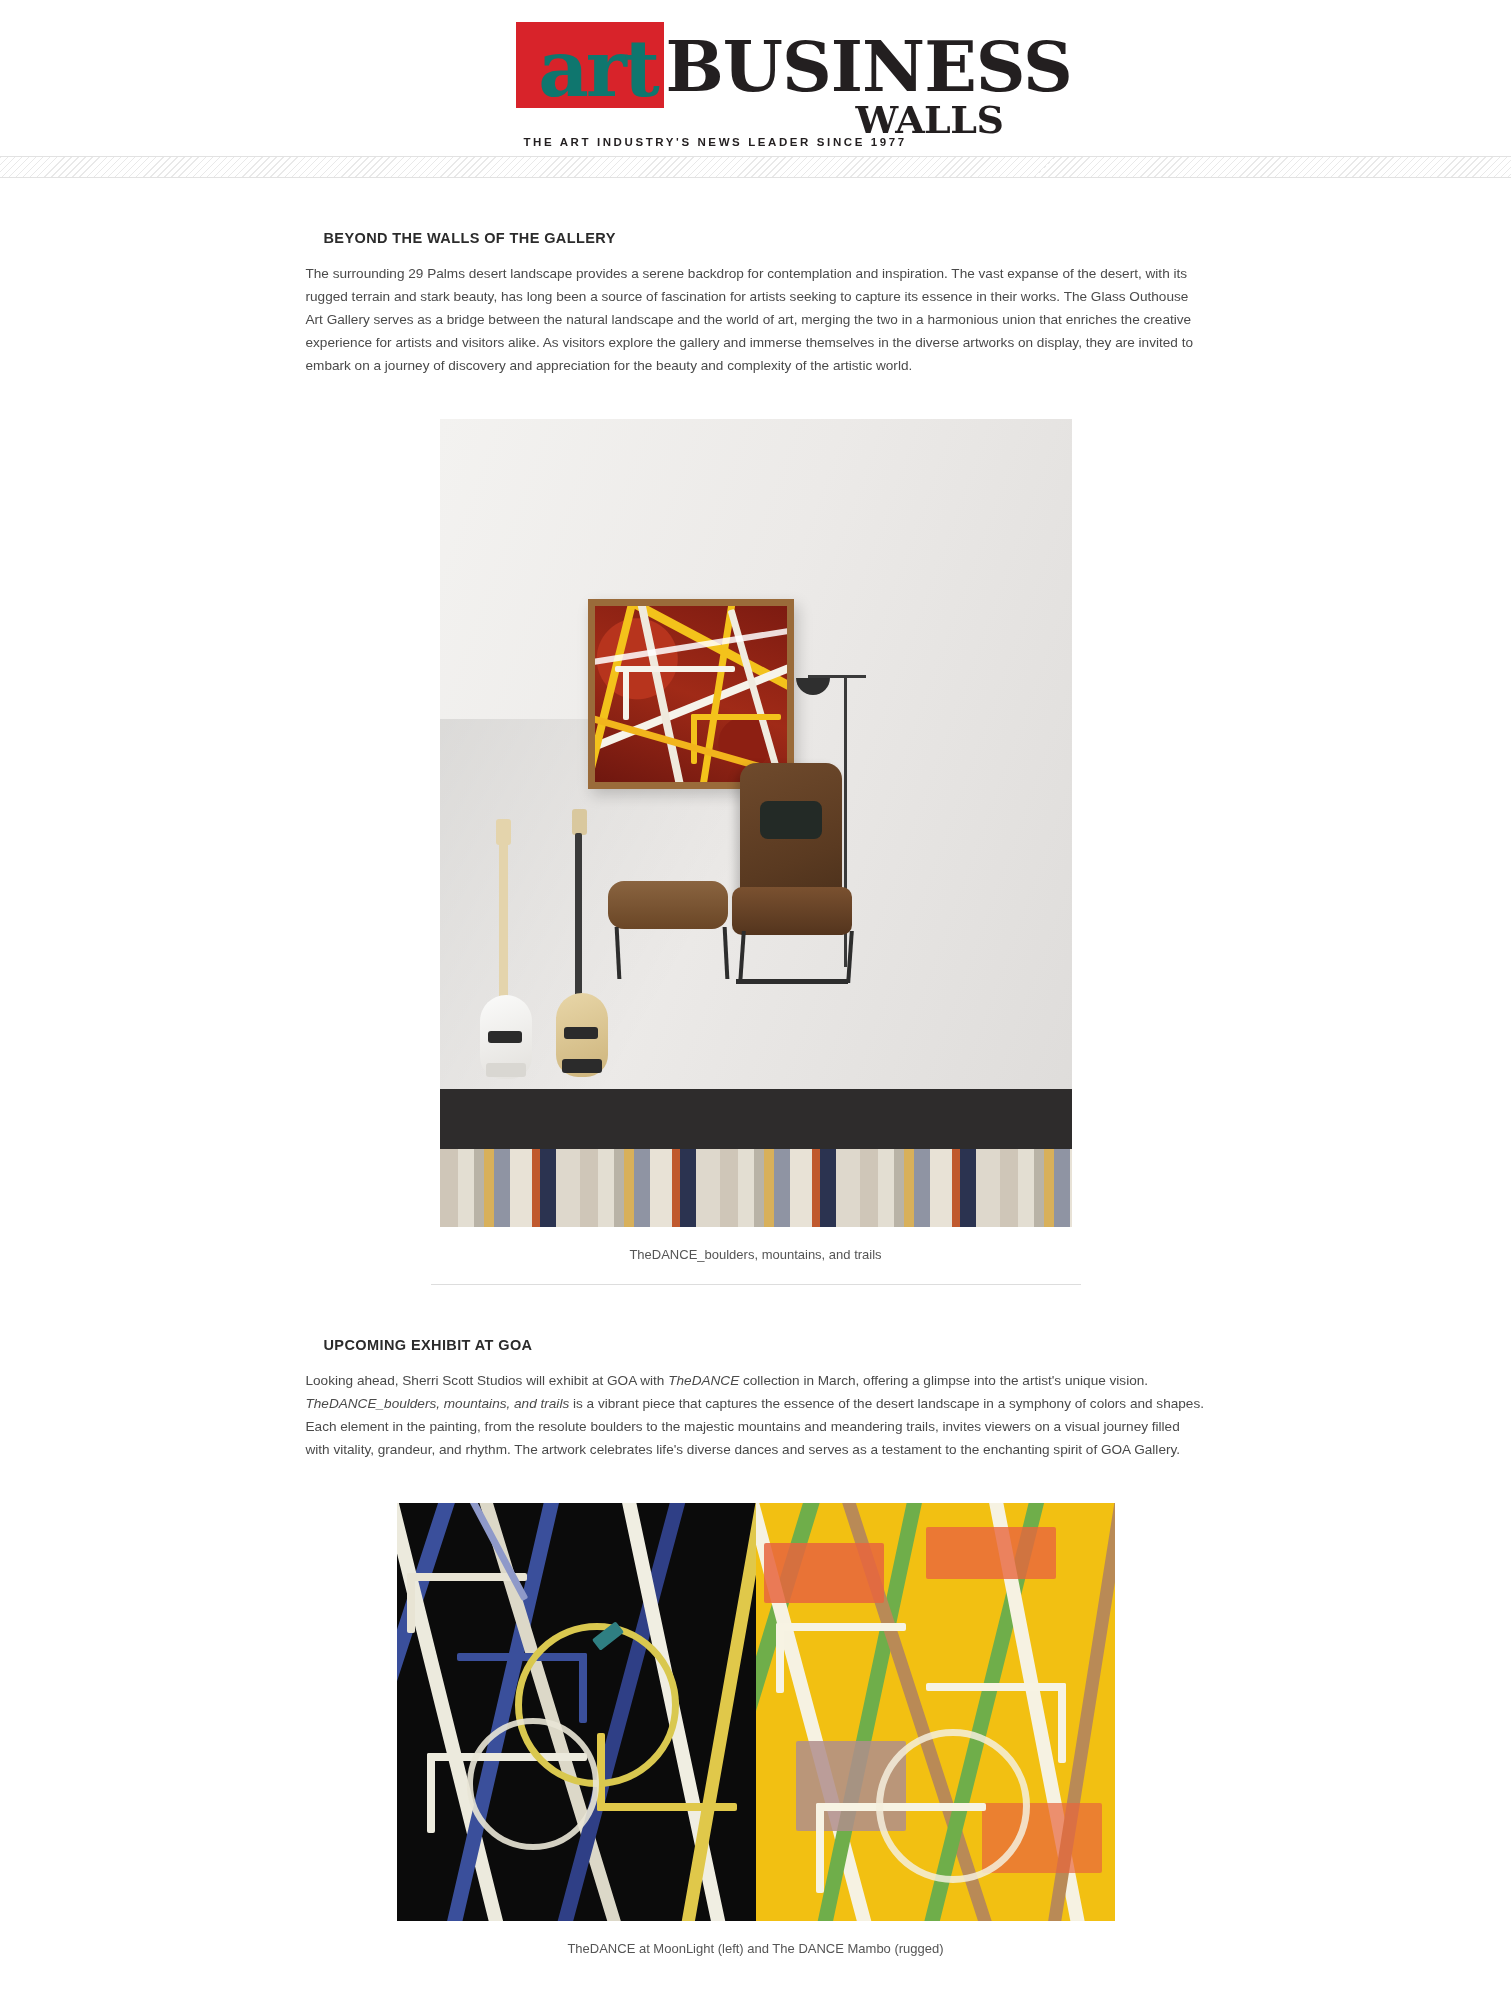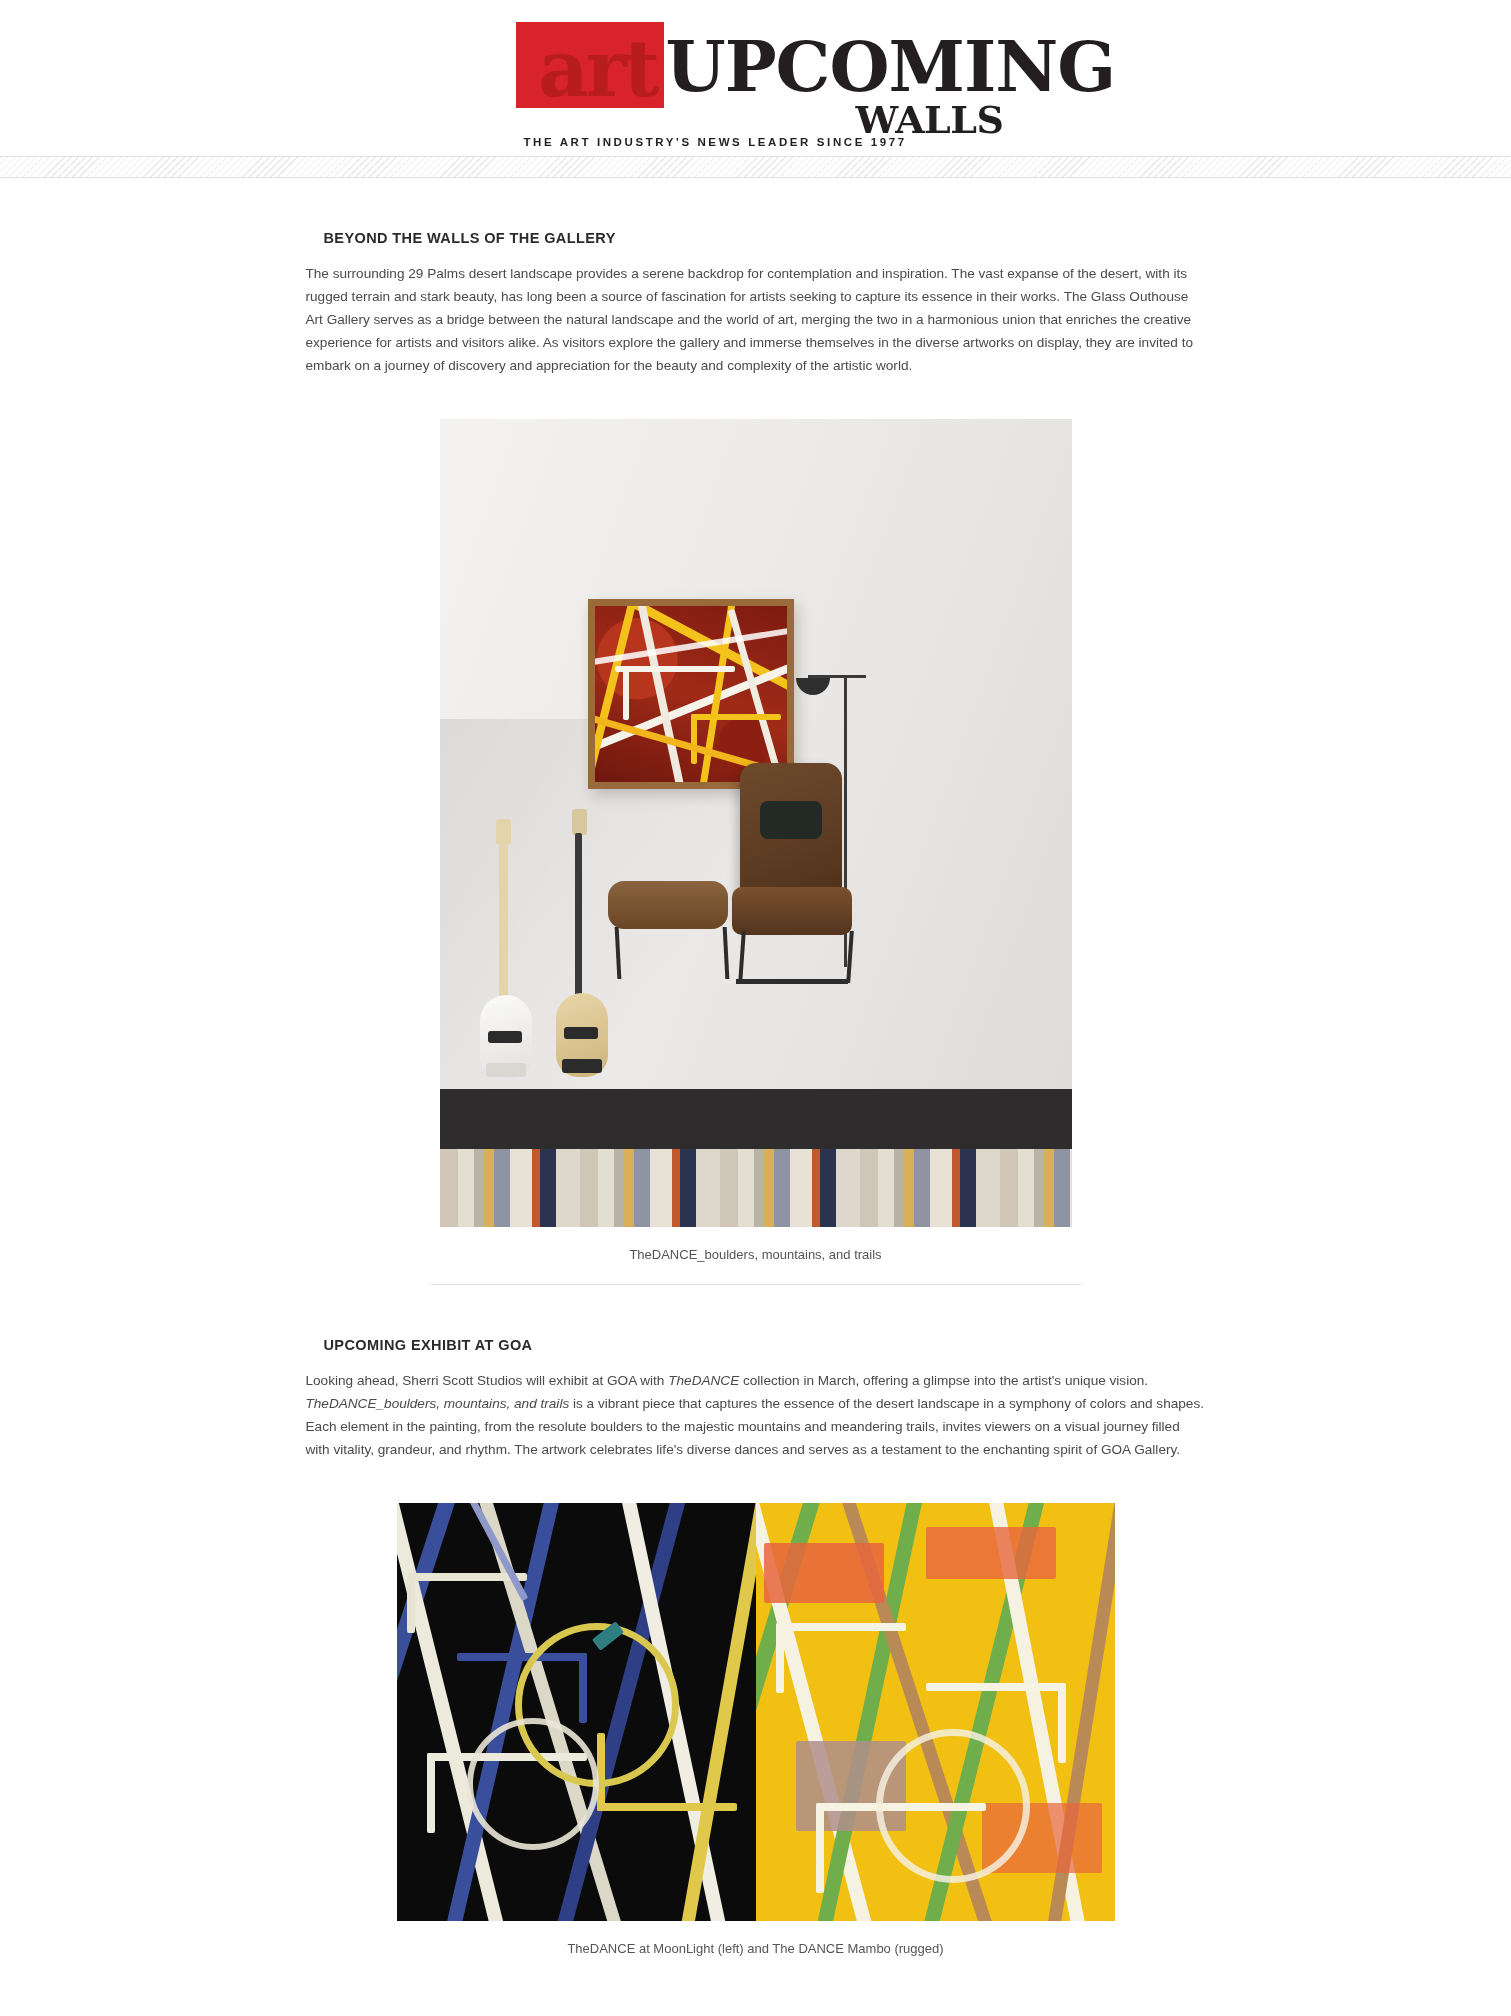--- a/index.html
+++ b/index.html
@@ -35,21 +35,21 @@
     width: 148px;
     height: 86px;
     background: #d8232a;
   }
   .logo-art-text {
     position: absolute;
     left: 8px;
     top: 4px;
     width: 148px;
     height: 86px;
-    color: #b91c1c;
+    color: #0f766e;
     font-family: "DejaVu Serif", serif;
     font-weight: 700;
     font-size: 78px;
     line-height: 86px;
     letter-spacing: -3px;
     text-align: center;
   }
   .logo-business {
     position: absolute;
     left: 150px;
@@ -318,21 +318,21 @@
   
   .tail { height: 40px; }
 </style>
 </head>
 <body>
 
 <header class="masthead">
   <div class="logo">
     <div class="logo-art-block"></div>
     <div class="logo-art-text">art</div>
-    <div class="logo-business">UPCOMING</div>
+    <div class="logo-business">BUSINESS</div>
     <div class="logo-tagline">THE ART INDUSTRY'S NEWS LEADER SINCE 1977</div>
     <div class="logo-news">WALLS</div>
   </div>
 </header>
 
 <div class="rule-top"></div>
 <div class="zigzag-band"></div>
 
 <main class="article">
   <div class="content">

